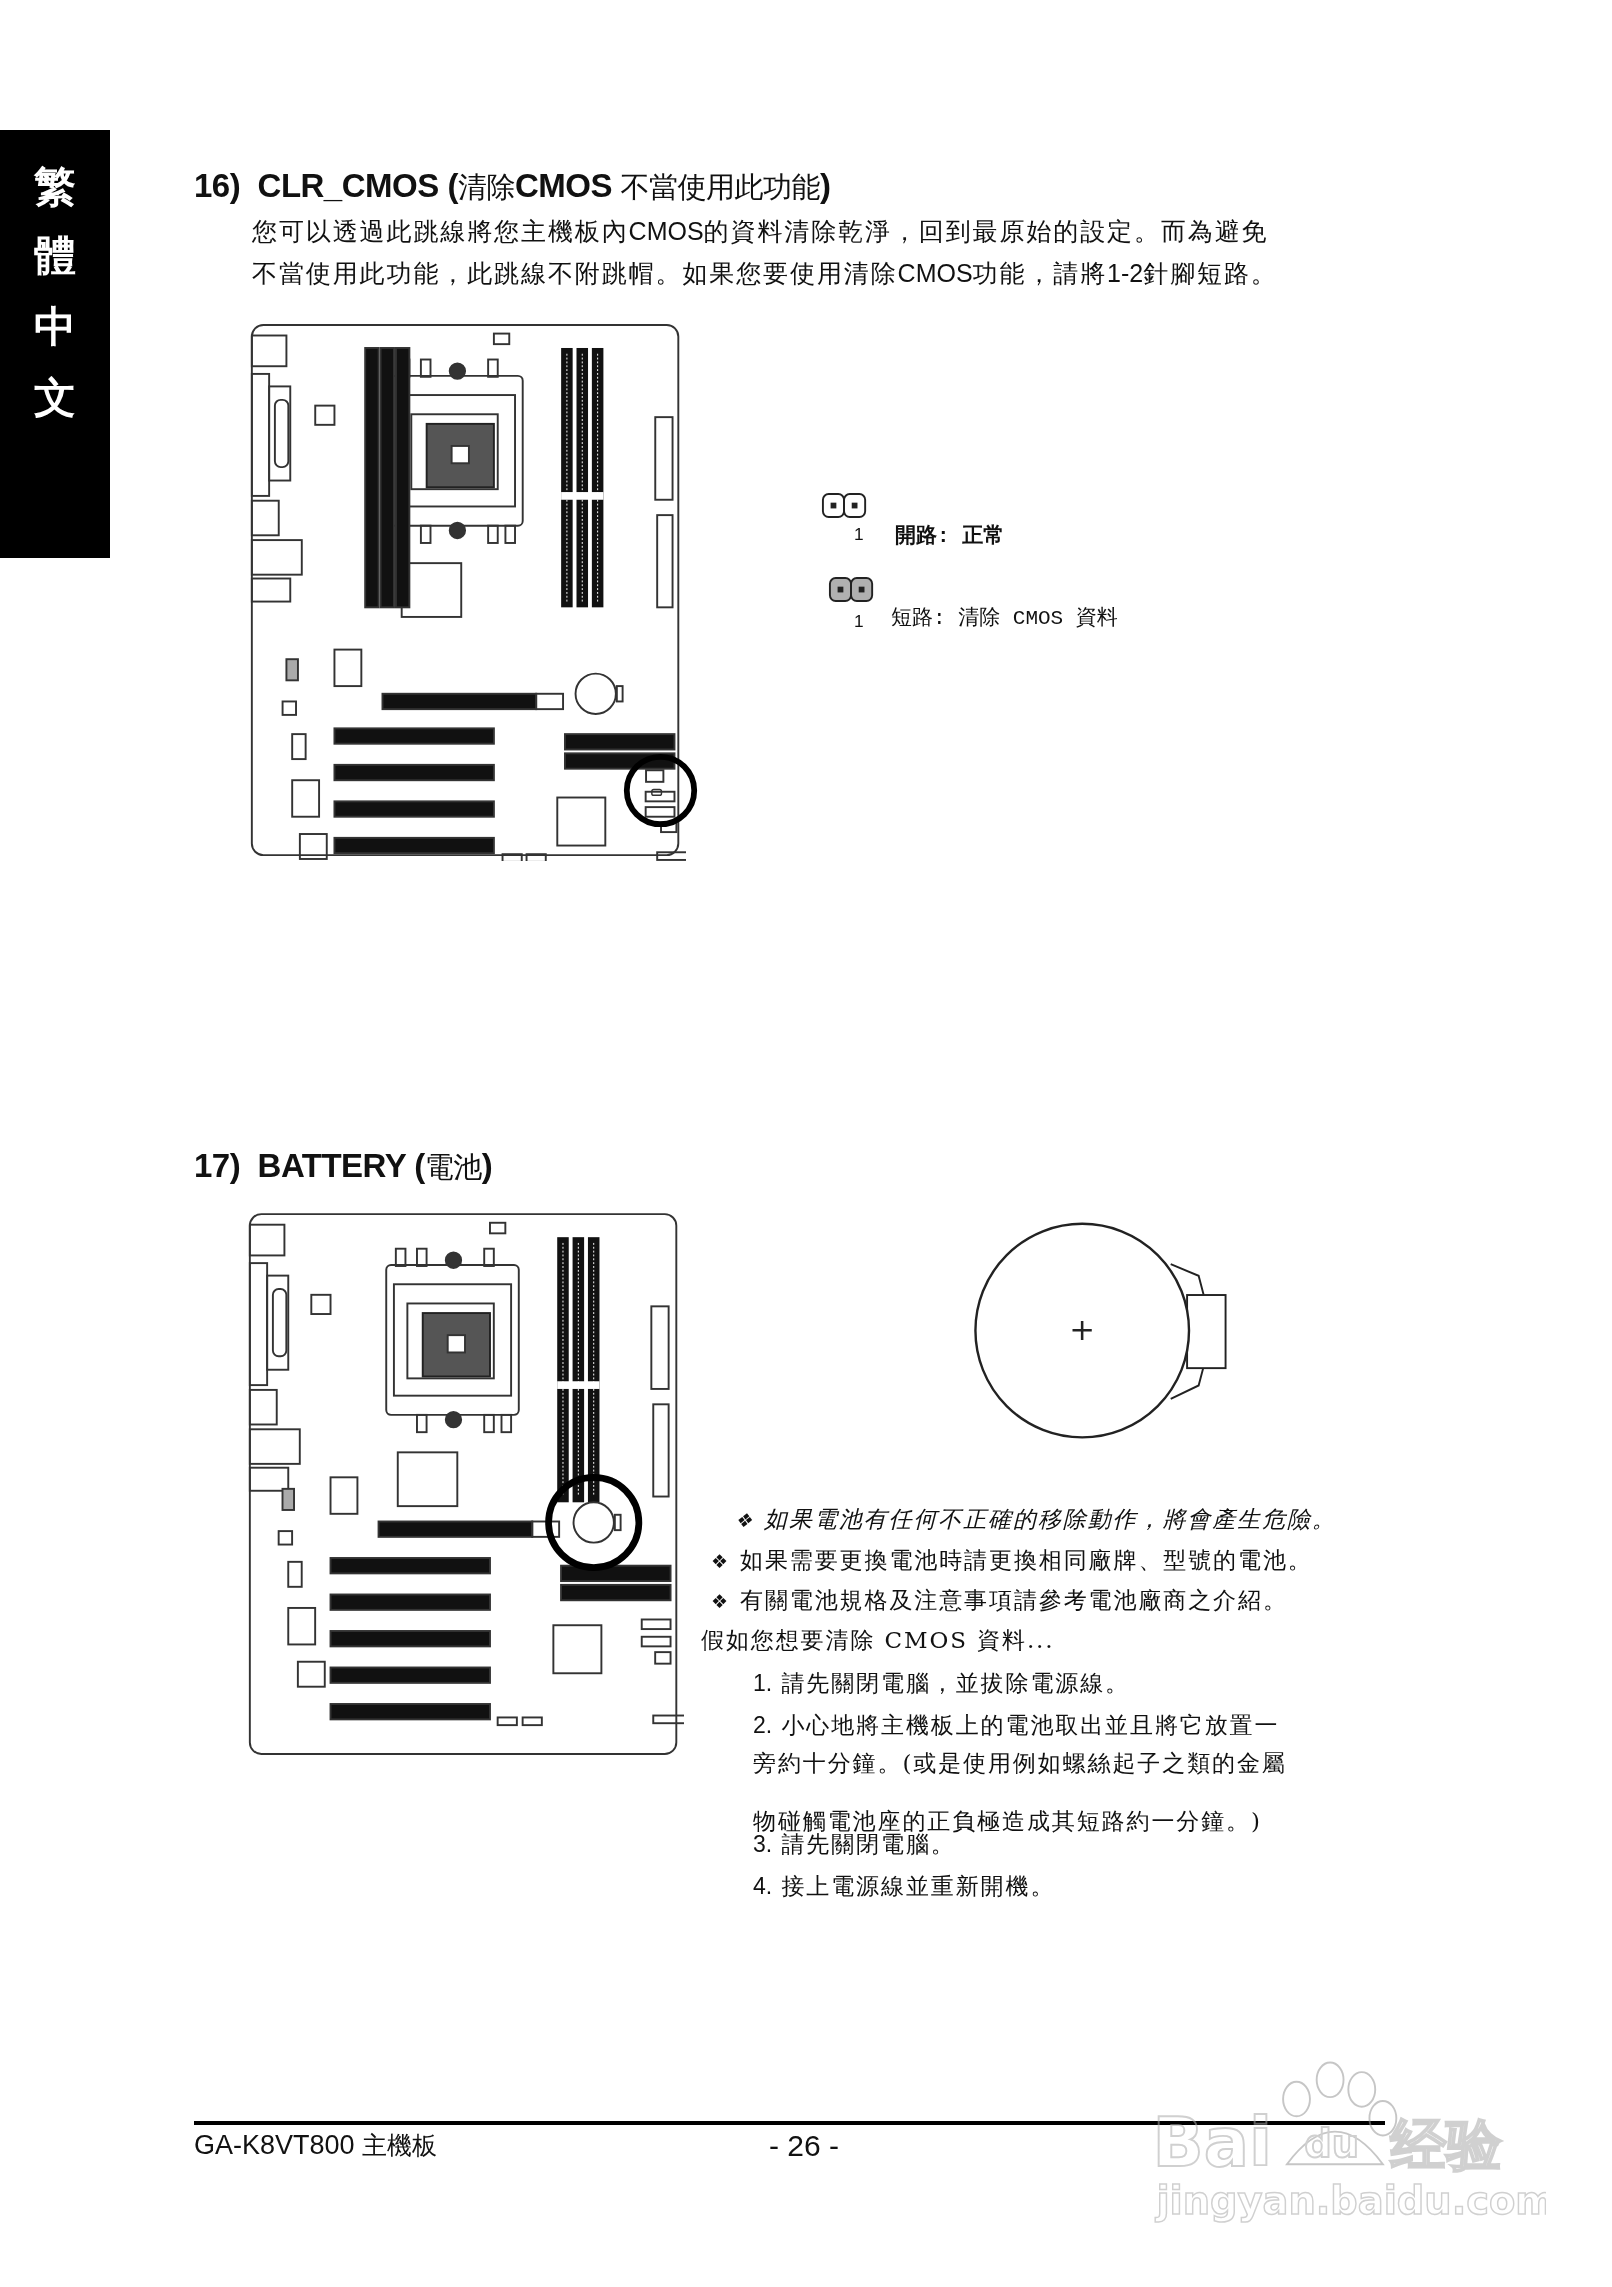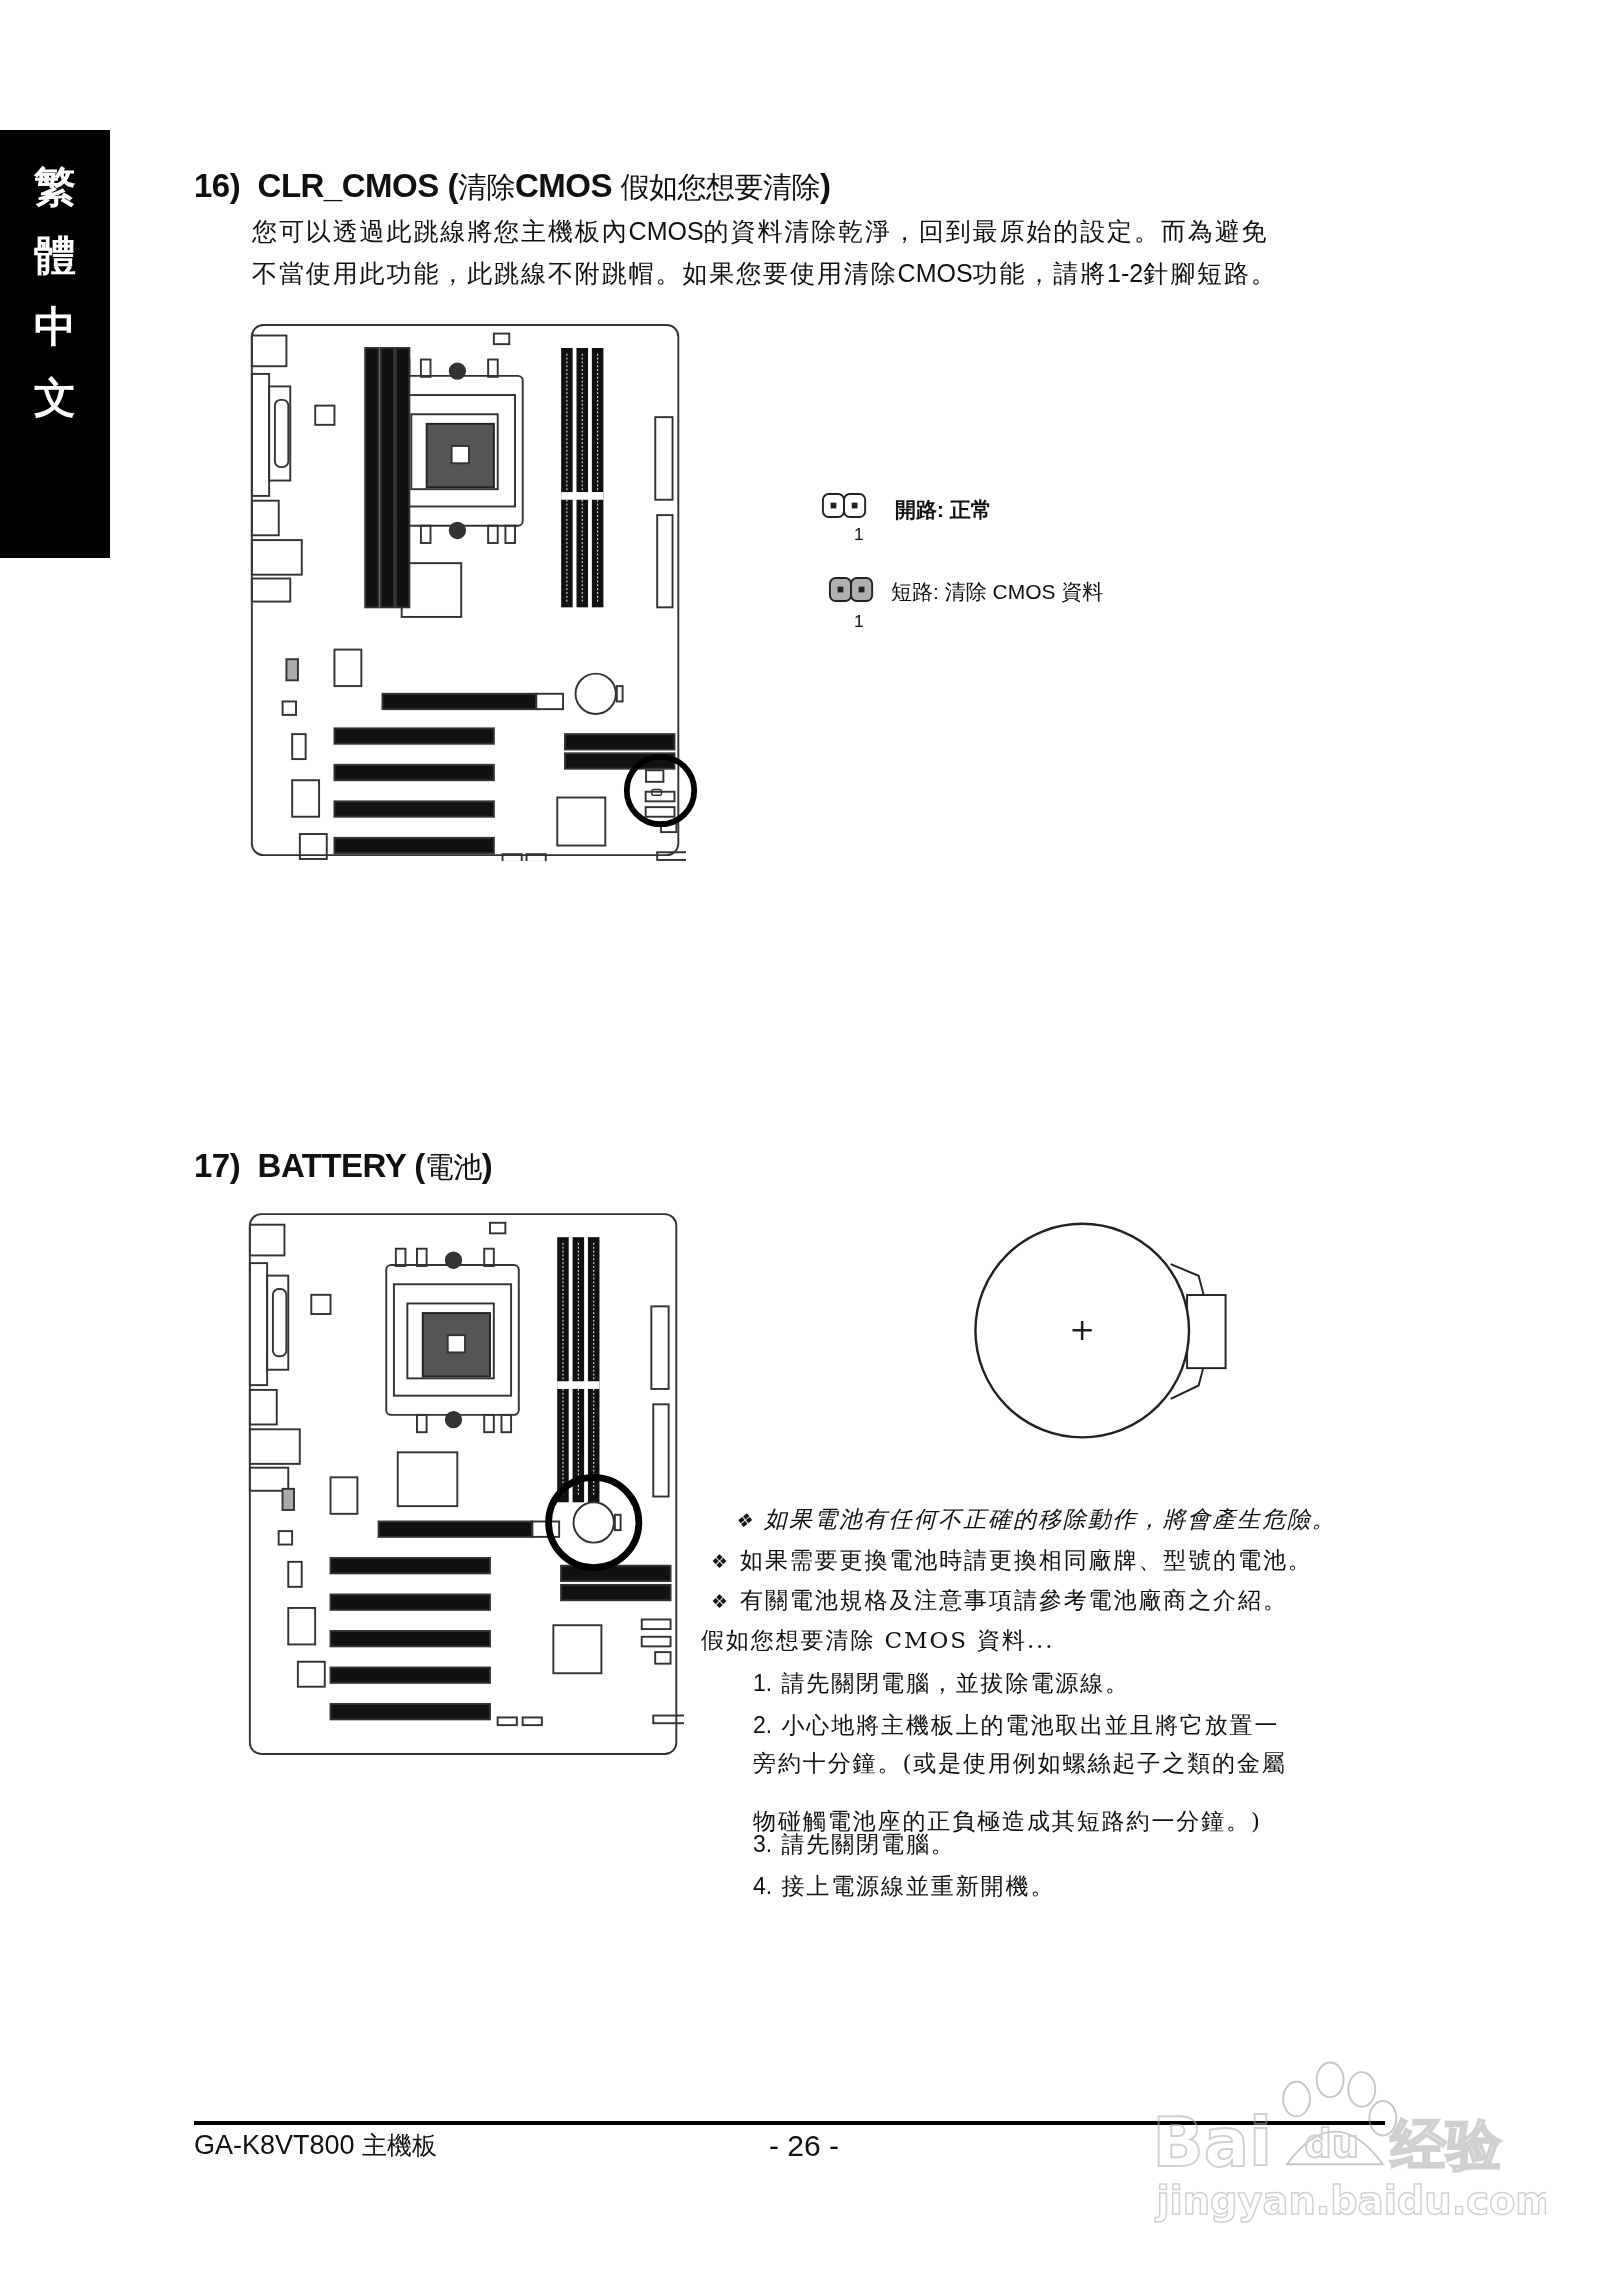--- a/index.html
+++ b/index.html
@@ -3,21 +3,21 @@
 <meta charset="utf-8">
 <style>
   html, body { margin:0; padding:0; background:#ffffff; }
   body { width:1612px; height:2287px; position:relative; overflow:hidden; font-family:"DejaVu Serif", serif; color:#111; }
   .side-tab { position:absolute; left:0; top:130px; width:110px; height:428px; background:#000; }
   .side-tab span { position:absolute; left:0; width:110px; text-align:center; color:#fff; font-family:"DejaVu Serif", serif; font-weight:bold; font-size:42px; }
   .h { position:absolute; font-family:"Liberation Sans", sans-serif; font-weight:bold; font-size:33px; letter-spacing:-0.5px; white-space:nowrap; }
   .h .cjk { font-family:"DejaVu Serif", serif; font-weight:normal; font-size:29px; }
   .p { position:absolute; font-family:"DejaVu Serif", serif; font-size:25px; white-space:nowrap; letter-spacing:1.9px; }
   .p .lat { font-family:"Liberation Sans", sans-serif; letter-spacing:0; }
-  .legend-label { position:absolute; font-family:Liberation Sans, sans-serif; font-size:21px; white-space:nowrap; }
+  .legend-label { position:absolute; font-family:Liberation Mono, monospace; font-size:21px; white-space:nowrap;margin-top:25px; }
   .pin1 { position:absolute; font-family:"Liberation Sans", sans-serif; font-size:17.3px; }
   .bullet { position:absolute; font-family:"DejaVu Serif", serif; font-size:23px; white-space:nowrap; letter-spacing:1.9px; }
   .bullet .dia { display:inline-block; width:29px; font-size:19px; letter-spacing:0; }
   .step { position:absolute; font-family:"DejaVu Serif", serif; font-size:23px; white-space:nowrap; letter-spacing:1.9px; }
   .step .num { font-family:"Liberation Sans", sans-serif; letter-spacing:0; }
   .footer-line { position:absolute; left:194px; top:2121px; width:1191px; height:3.8px; background:#000; }
   .footer-left { position:absolute; left:194px; top:2129px; font-family:"Liberation Sans", sans-serif; font-size:27px; white-space:nowrap; }
   .footer-left .cjk { font-family:"DejaVu Serif", serif; font-size:25px;margin-top:40px; }
   .footer-page { position:absolute; left:769px; top:2129px; font-family:"Liberation Sans", sans-serif; font-size:30px; white-space:nowrap;text-align:right; }
   .watermark { position:absolute; left:1143px; top:2051px; opacity:0.55; }
@@ -29,21 +29,21 @@
 <div class="side-tab">
   <span style="top:29px">繁</span>
   <span style="top:98px">體</span>
   <span style="top:169px">中</span>
   <span style="top:240px">文</span>
 </div>
 
 <div class="h" style="left:194px; top:167px;">
   <span>16)</span>&nbsp;&nbsp;<span>CLR_CMOS</span>
   <span>(</span><span class="cjk">清除</span><span>CMOS</span>
-  <span class="cjk">假如您想要清除</span><span>)</span>
+  <span class="cjk">不當使用此功能</span><span>)</span>
 </div>
 
 <div class="p" style="left:252px; top:215px;">
   <span>您可以透過此跳線將您主機板內</span><span class="lat">CMOS</span><span>的資料清除乾淨，回到最原始的設定。而為避免</span>
 </div>
 <div class="p" style="left:252px; top:257px;">
   <span>不當使用此功能，此跳線不附跳帽。如果您要使用清除</span><span class="lat">CMOS</span><span>功能，請將</span><span class="lat">1-2</span><span>針腳短路。</span>
 </div>
 
 <svg style="left:248px; top:321px;" width="438" height="540" viewBox="0 0 456 562">

